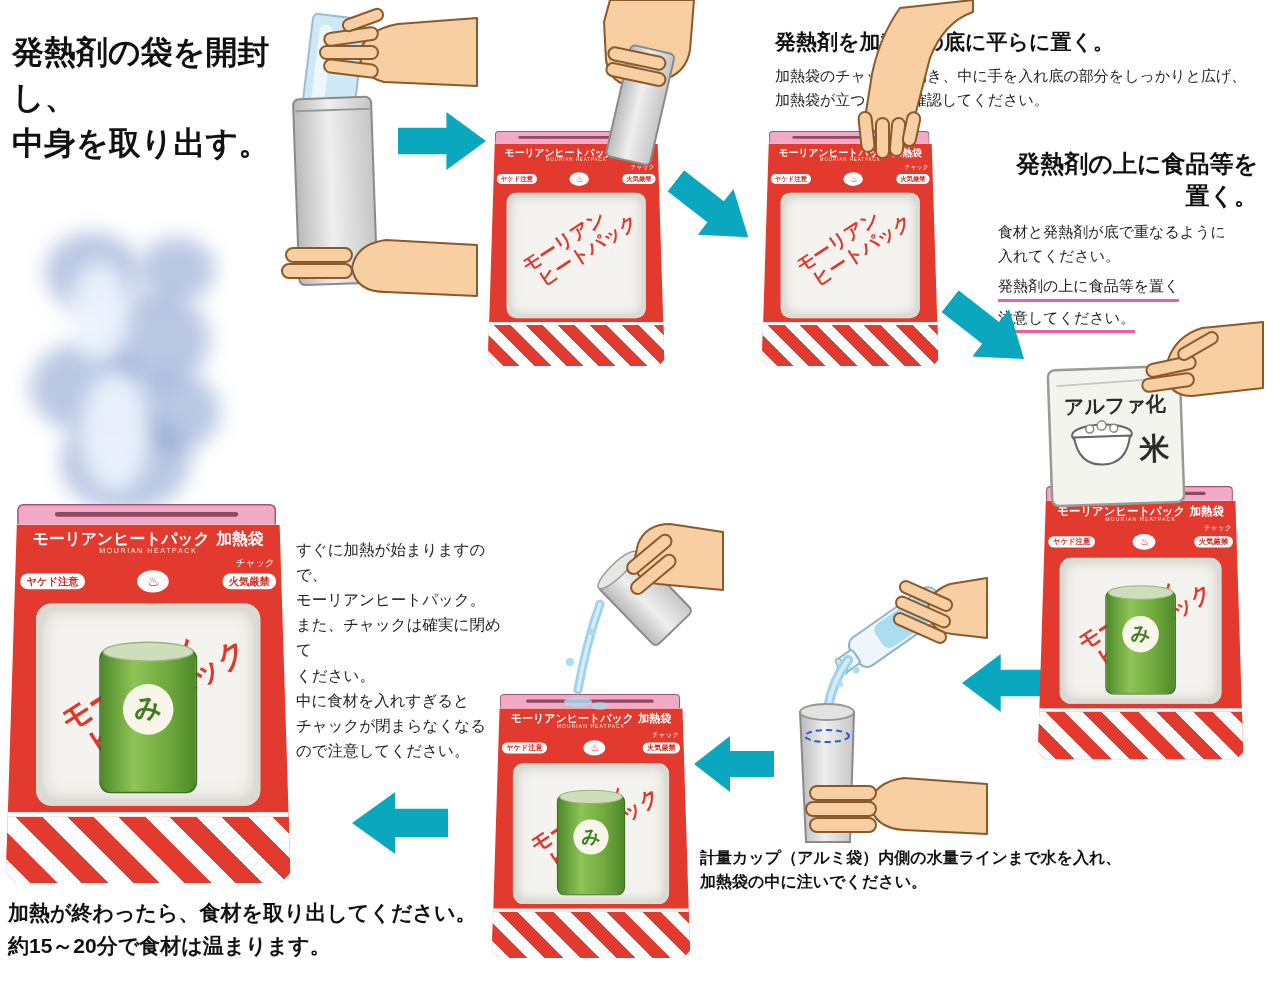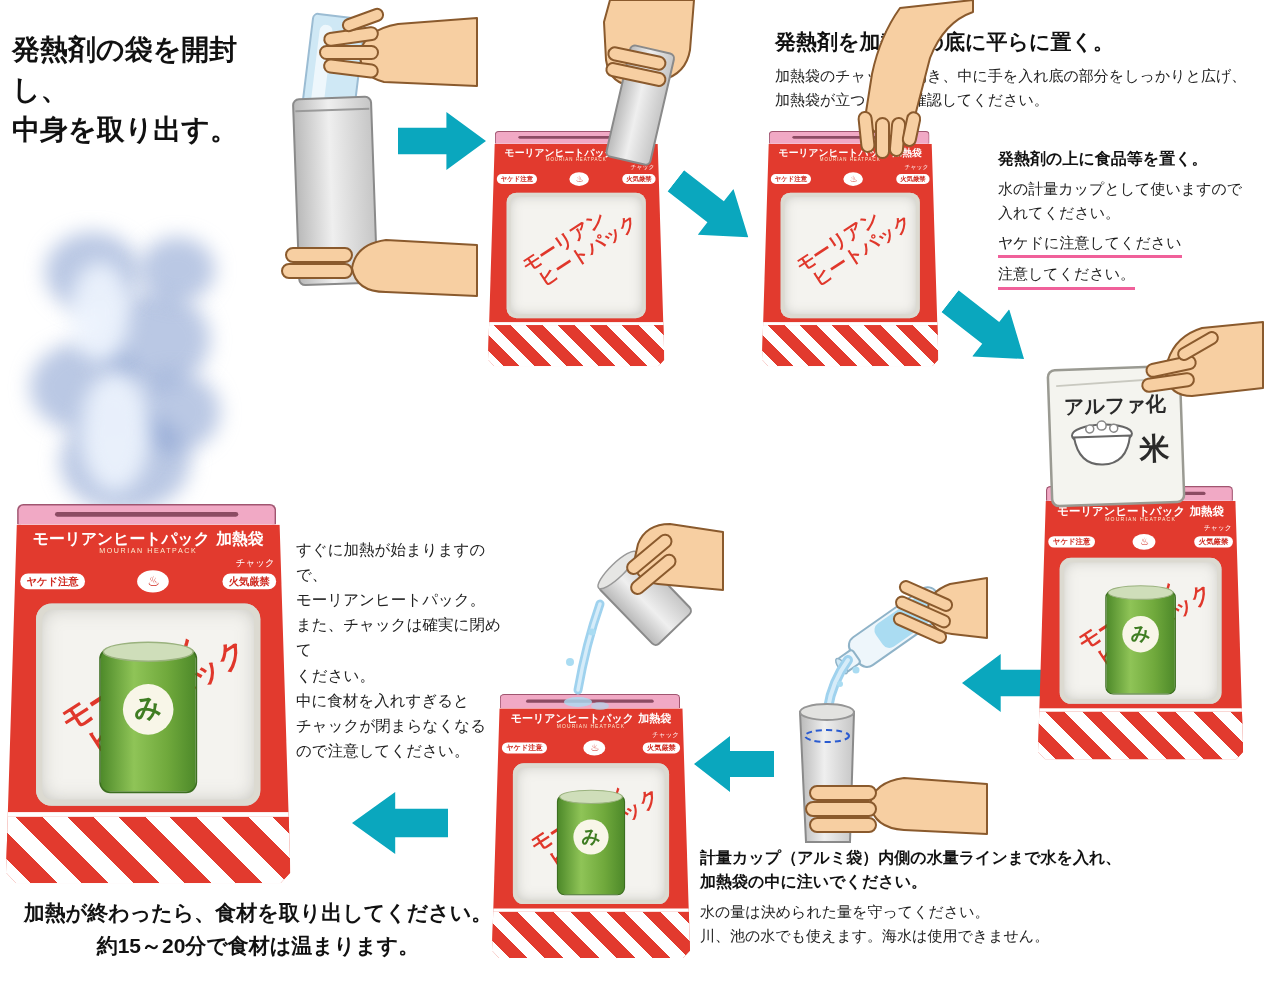--- a/index.html
+++ b/index.html
@@ -5,43 +5,43 @@
   html,body{margin:0;padding:0;background:#fff;}
   #canvas{position:relative;width:1280px;height:981px;background:#ffffff;overflow:hidden;
           font-family:"Liberation Sans",sans-serif;color:#1a1a1a;}
   .pre{white-space:pre-line;}
   .txt{position:absolute;}
   .t-title{font-weight:bold;color:#111;}
   .t-body{color:#222;}
 
   
   .step1{left:12px;top:30px;width:280px;}
-  .step1 .t-title{font-size:28px;line-height:1.42;}
+  .step1 .t-title{font-size:32px;line-height:1.42;}
   .step1 .t-body{font-size:15.5px;line-height:1.62;margin-top:10px;}
 
   .step2{left:775px;top:28px;width:485px;}
   .step2 .t-title{font-size:21px;line-height:1.35;}
   .step2 .t-body{font-size:15px;line-height:1.6;margin-top:8px;}
 
   .step3{left:998px;top:148px;width:260px;}
-  .step3 .t-title{font-size:16px;line-height:1.35;}
+  .step3 .t-title{font-size:24px;line-height:1.35;text-align:right;}
   .step3 .t-body{font-size:15px;line-height:1.6;margin-top:7px;}
   .warning{margin-top:7px;font-size:15px;line-height:1.45;}
   .u-line{display:table;border-bottom:3px solid #f0609a;padding-bottom:2px;margin-bottom:5px;}
 
   .step5{left:296px;top:528px;width:220px;}
   .step5 .t-title{font-size:22px;line-height:1.4;}
   .step5 .t-body{font-size:15.5px;line-height:1.62;margin-top:9px;}
 
   .step4{left:700px;top:846px;width:560px;}
   .step4 .t-title{font-size:16px;line-height:1.5;}
   .step4 .t-body{font-size:15px;line-height:1.6;margin-top:6px;}
 
   .step6{left:8px;top:897px;width:500px;}
-  .step6 .t-title{font-size:21px;line-height:1.55;text-align:center;}
+  .step6 .t-title{font-size:21px;line-height:1.55;}
 
   
   .oval{position:absolute;left:292px;top:391px;width:674px;height:100px;background:#1c3e9e;
         border-radius:50%;display:flex;align-items:center;justify-content:center;
         color:#fff;font-size:46px;font-weight:bold;letter-spacing:2px;}
 
   
   .arrow{position:absolute;background:#0aa7be;}
   .arrow-right{clip-path:polygon(0 27%,55% 27%,55% 0,100% 50%,55% 100%,55% 73%,0 73%);}
   .arrow-left{clip-path:polygon(100% 27%,45% 27%,45% 0,0 50%,45% 100%,45% 73%,100% 73%);}
@@ -102,43 +102,41 @@
   </div>
 
   <div class="txt step2">
     <div class="t-title pre">発熱剤を加熱袋の底に平らに置く。</div>
     <div class="t-body pre">加熱袋のチャックを開き、中に手を入れ底の部分をしっかりと広げ、
 加熱袋が立つことを確認してください。</div>
   </div>
 
   <div class="txt step3">
     <div class="t-title pre">発熱剤の上に食品等を置く。</div>
-    <div class="t-body pre">水の計量カップとして使いますので
+    <div class="t-body pre">食材と発熱剤が底で重なるように
 入れてください。</div>
     <div class="warning">
-      <div class="u-line">ヤケドに注意してください</div>
+      <div class="u-line">発熱剤の上に食品等を置く</div>
       <div class="u-line">注意してください。</div>
     </div>
   </div>
 
   <div class="txt step5">
     <div class="t-body pre">すぐに加熱が始まりますので、
 モーリアンヒートパック。
 また、チャックは確実に閉めて
 ください。
 中に食材を入れすぎると
 チャックが閉まらなくなる
 ので注意してください。</div>
   </div>
 
   <div class="txt step4">
     <div class="t-title pre">計量カップ（アルミ袋）内側の水量ラインまで水を入れ、
 加熱袋の中に注いでください。</div>
-    <div class="t-body pre">水の量は決められた量を守ってください。
-川、池の水でも使えます。海水は使用できません。</div>
   </div>
 
   <div class="txt step6">
     <div class="t-title pre">加熱が終わったら、食材を取り出してください。
 約15～20分で食材は温まります。</div>
   </div>
 
   <div class="arrow arrow-right" style="left:398px;top:112px;width:88px;height:58px"></div>
   <div class="arrow arrow-right" style="left:666px;top:180px;width:92px;height:58px;transform:rotate(38deg)"></div>
   <div class="arrow arrow-right" style="left:940px;top:300px;width:94px;height:60px;transform:rotate(38deg)"></div>

